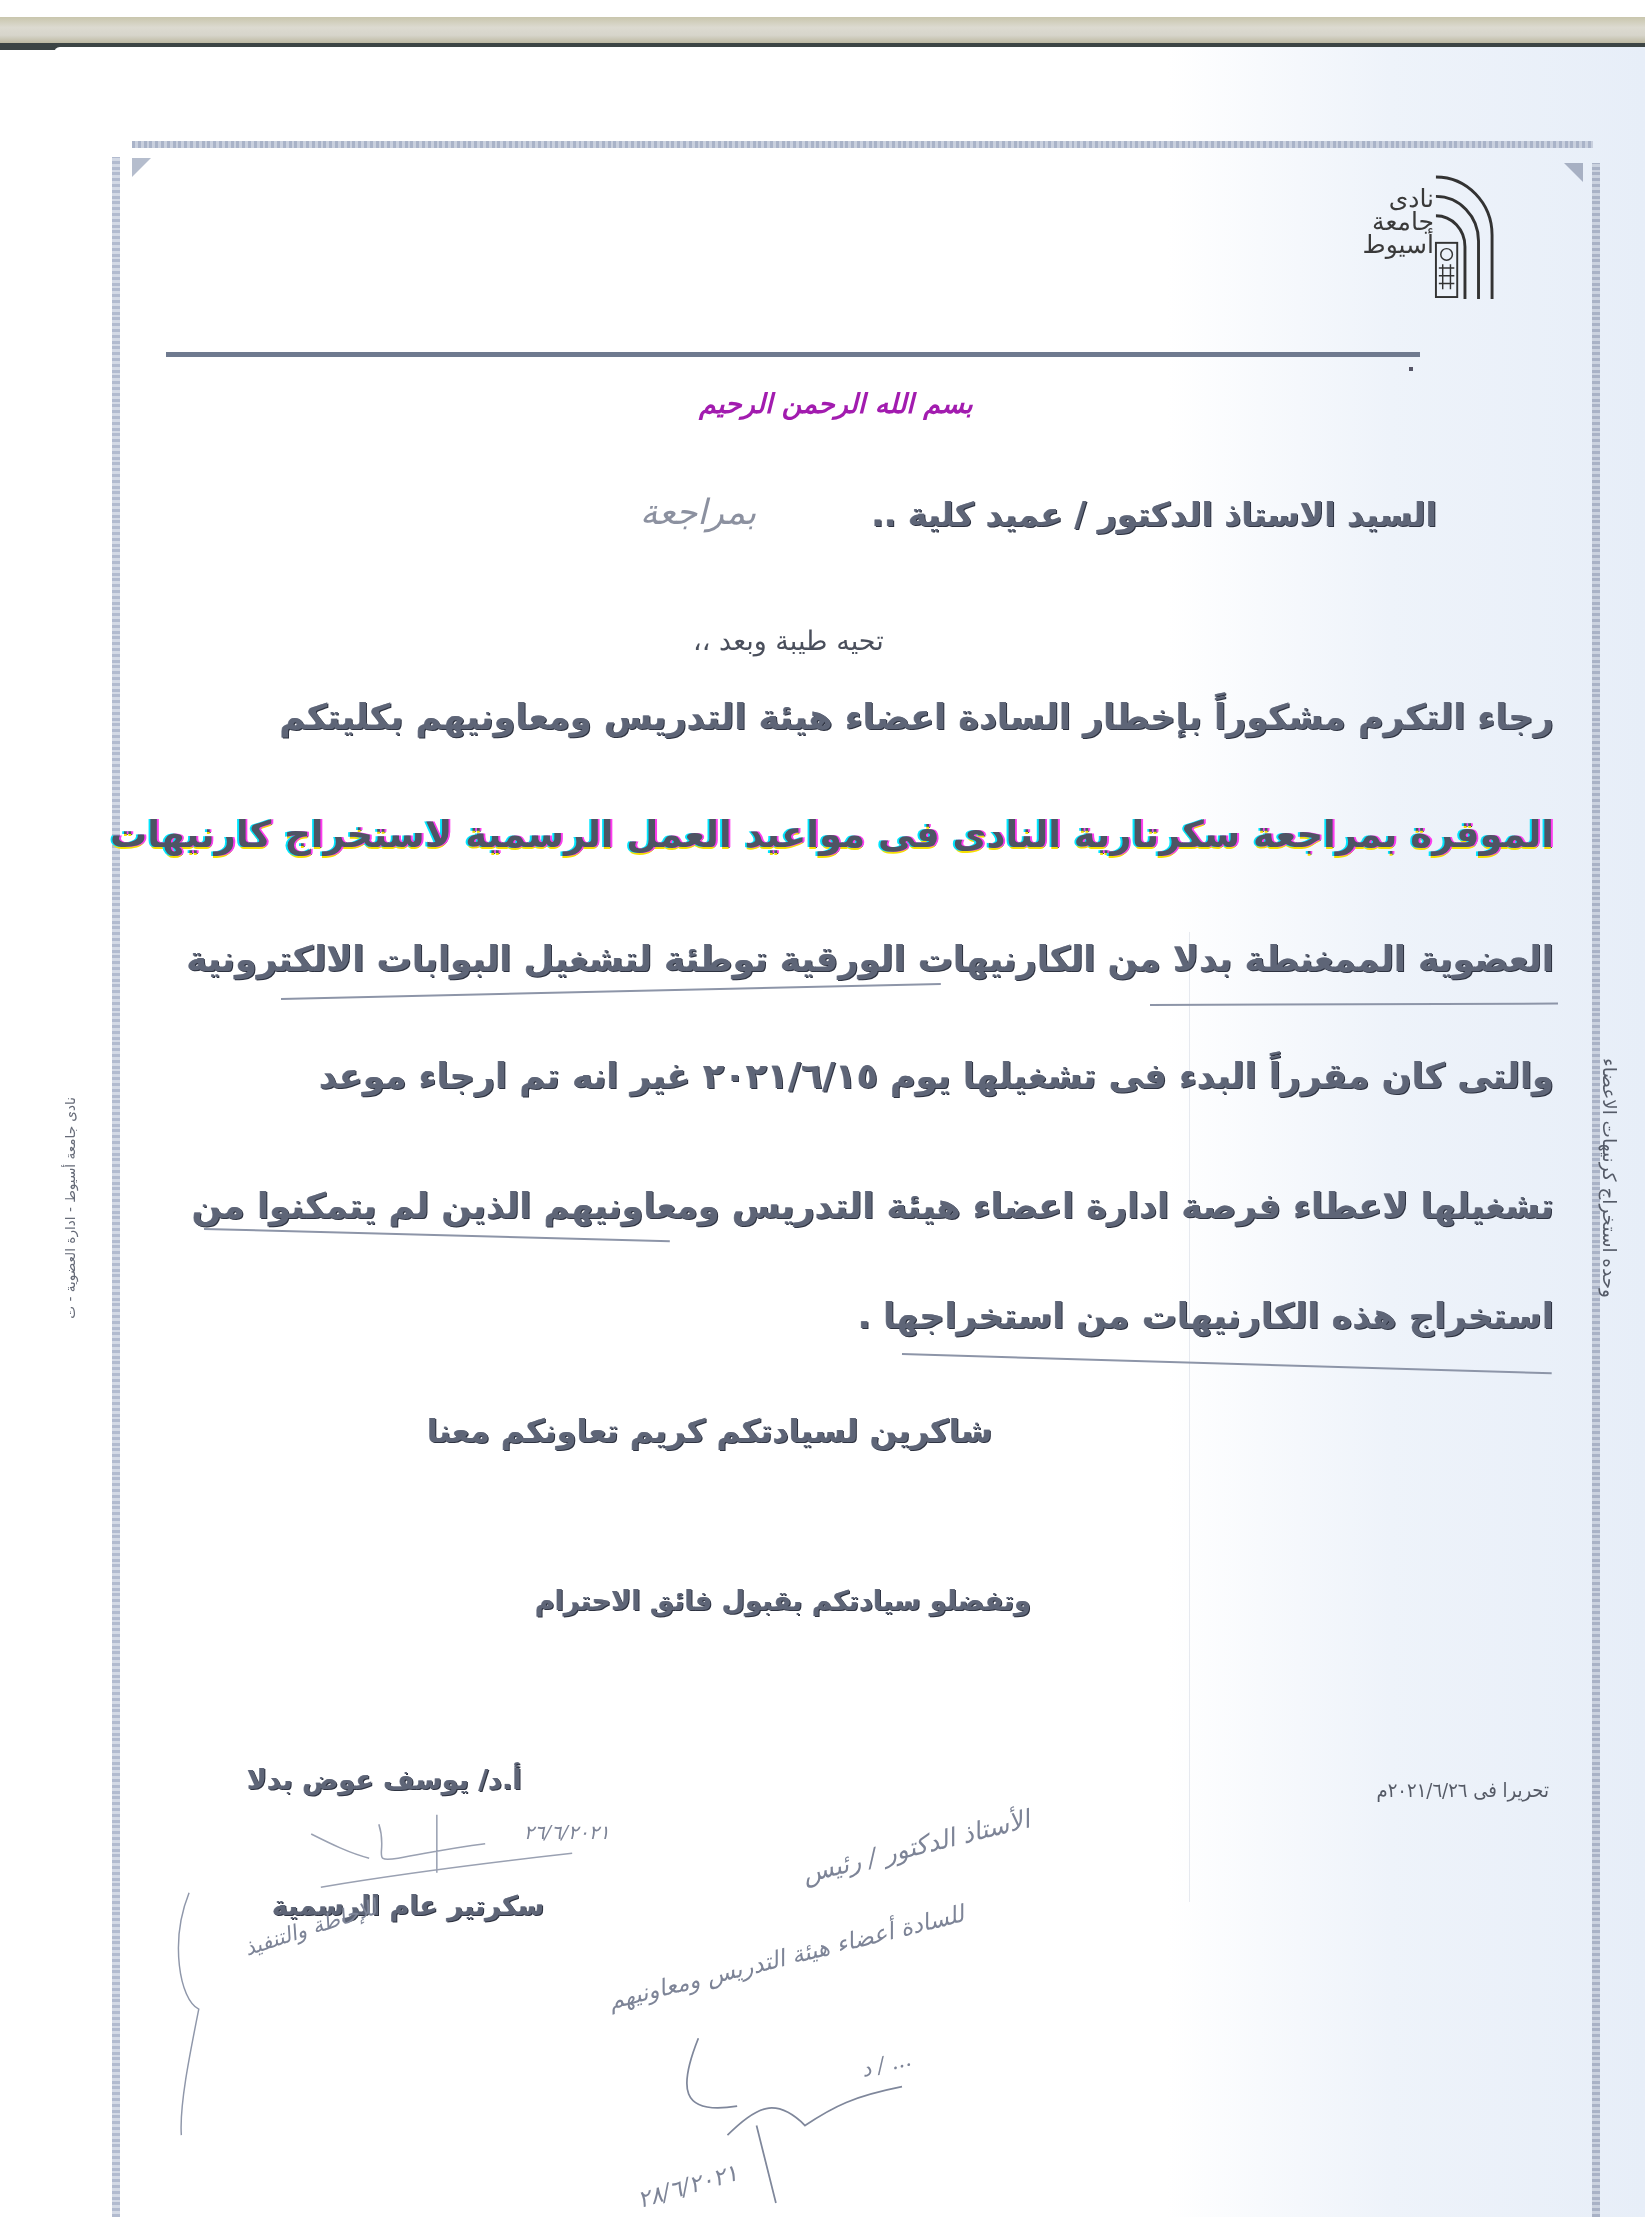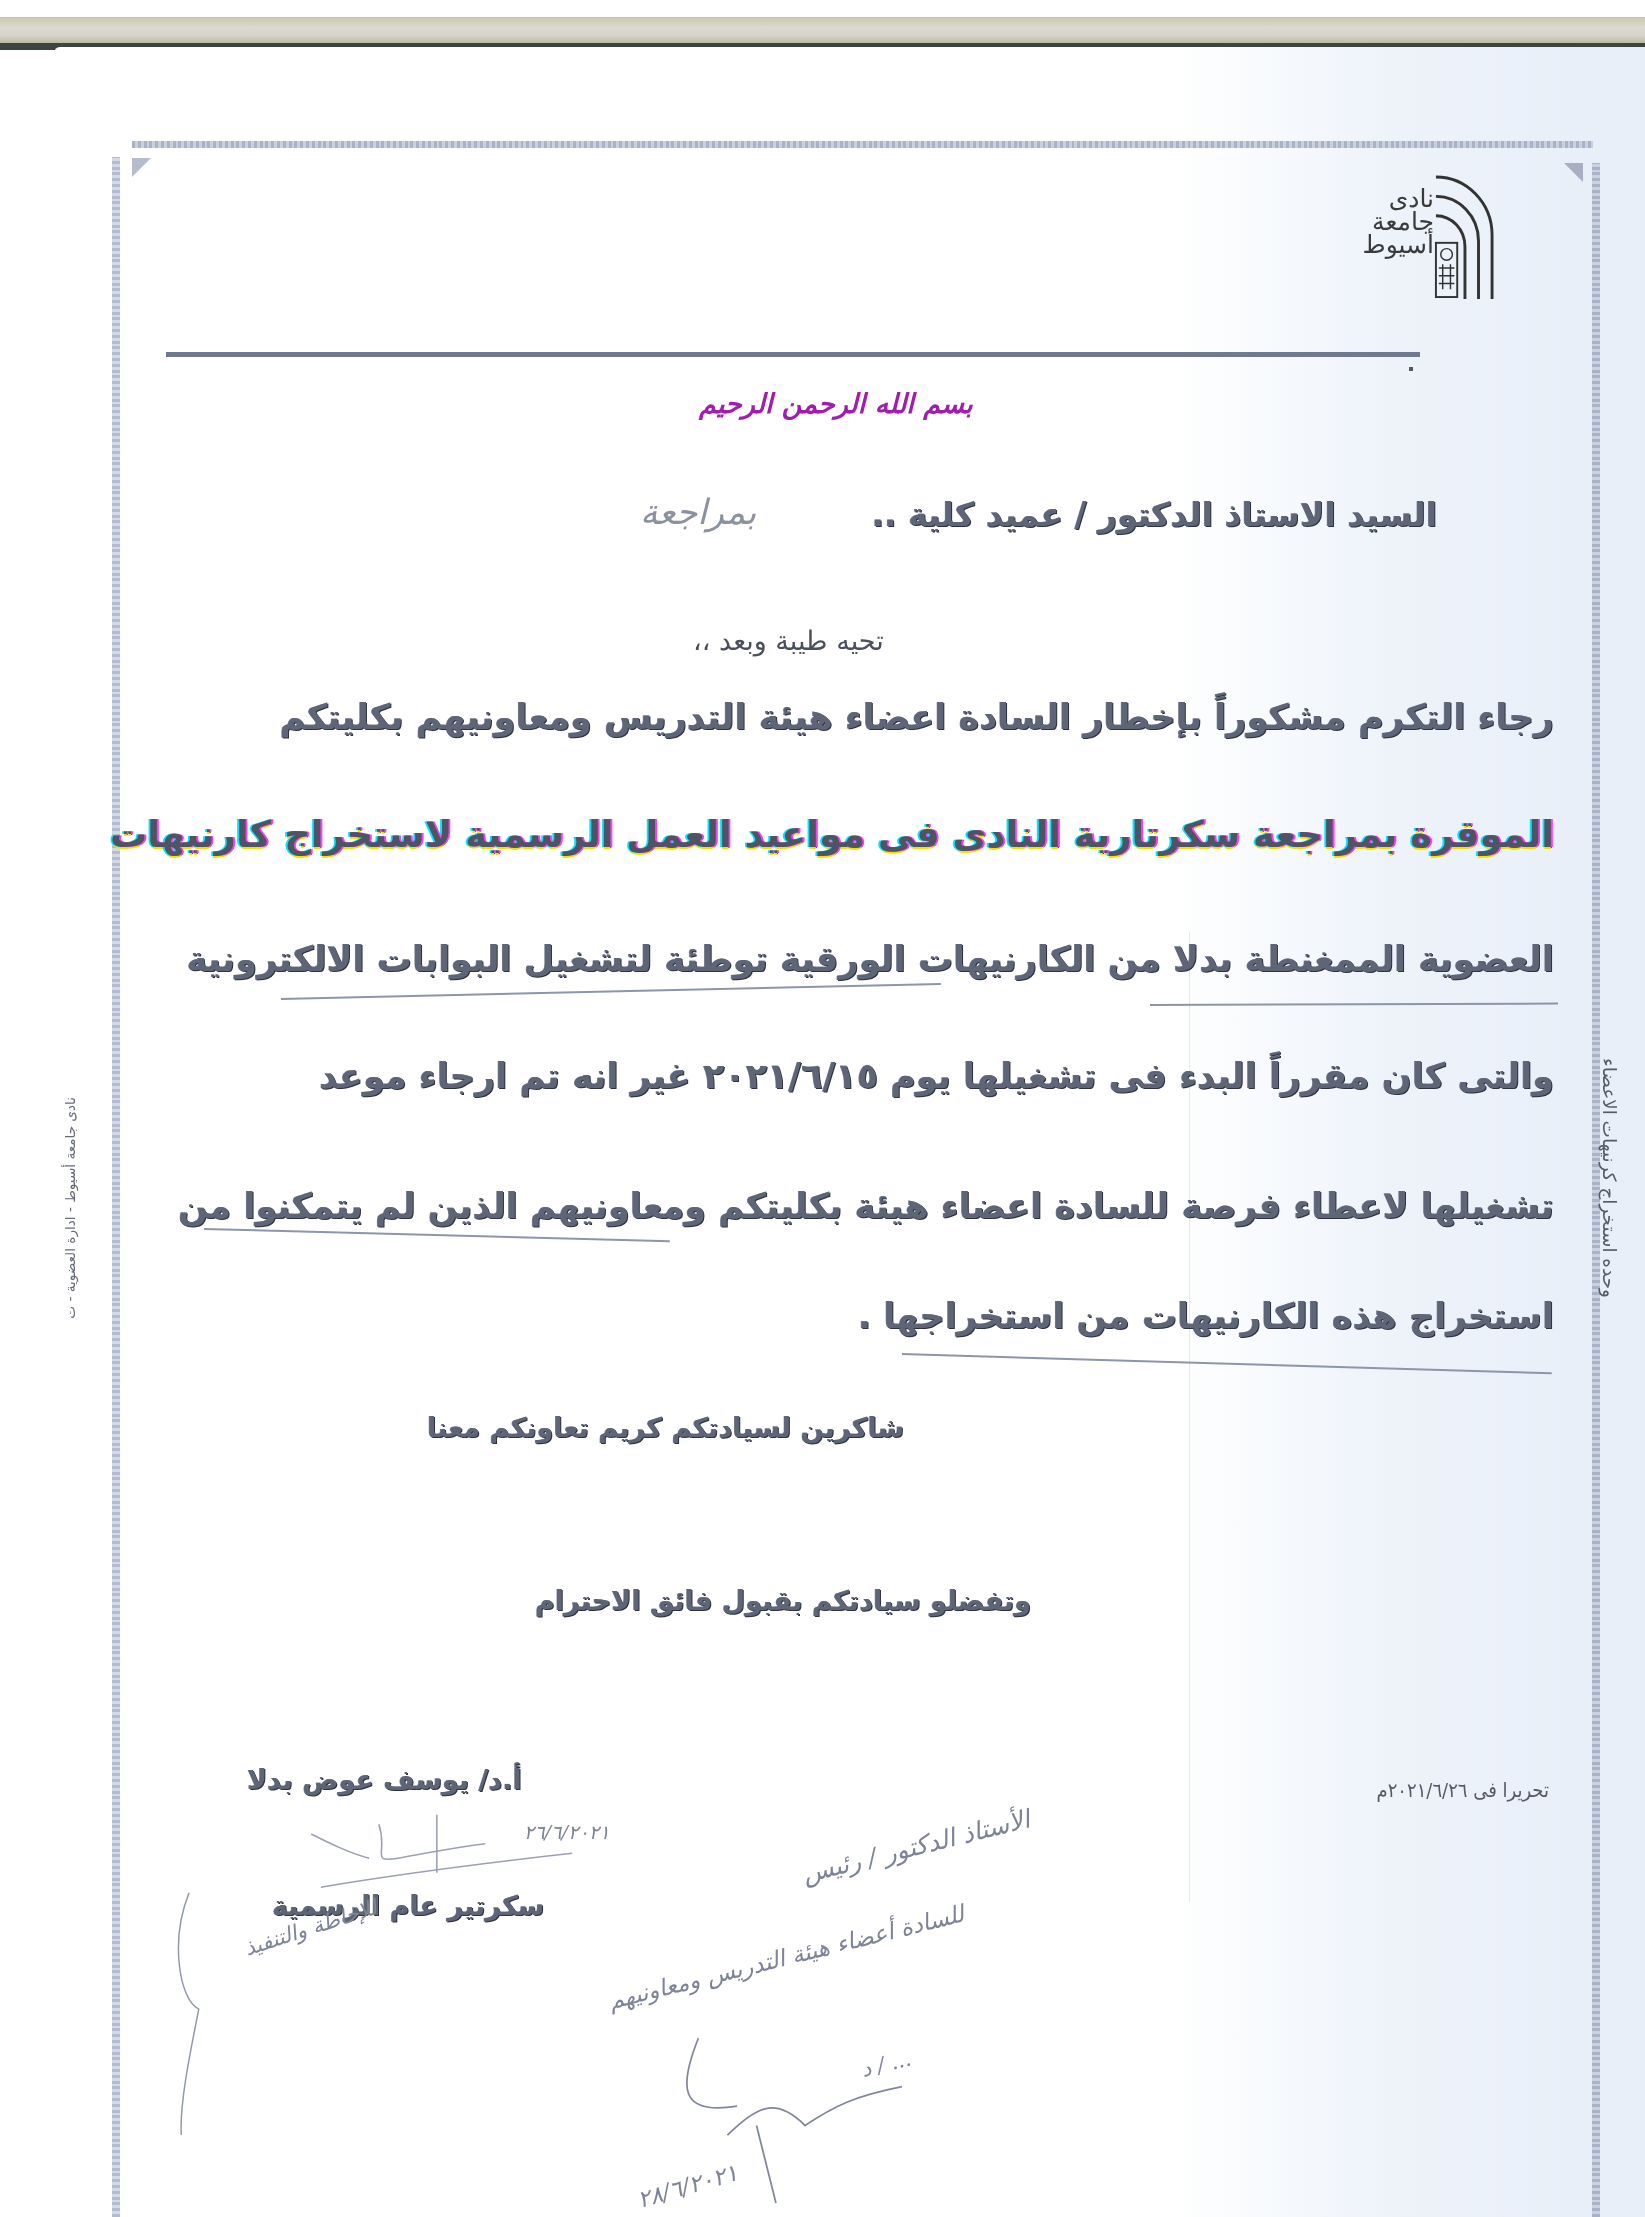--- a/index.html
+++ b/index.html
@@ -79,21 +79,21 @@
   .l1 { top: 697px; }
   .l2 { top: 813px; font-size: 37px; color: #4e5463;
         text-shadow: 1.9px 0 0 #ff3cf0, -1.9px 0 0 #00e6ff, 0 1.9px 0 #f5e000, 1px 1px 0 #2a2e3a; }
   .l3 { top: 939px; }
   .l4 { top: 1056px; }
   .l5 { top: 1186px; }
   .l6 { top: 1296px; }
   .underline-hand {
     position: absolute; height: 1.9px; background: #8d95a8; transform-origin: left center;
   }
-  .closing1 { left: 427px; top: 1412px; font-size: 27px; }
+  .closing1 { left: 427px; top: 1412px; font-size: 32px; }
   .closing2 { left: 535px; top: 1585px; font-size: 27px; }
   .dated { right: 97px; top: 1778px; font-family: "DejaVu Sans Condensed", "DejaVu Sans", sans-serif; font-size: 20px; color: #555a66; }
   .signer { left: 247px; top: 1764px; font-size: 27px; }
   .signer-title { left: 272px; top: 1890px; font-size: 27px; }
   .side-right {
     position: absolute; left: 1599px; top: 1058px; writing-mode: vertical-rl;
     font-family: "DejaVu Sans", sans-serif; font-size: 18.4px; color: #555b68; direction: rtl;
     white-space: nowrap;
   }
   .side-left {
@@ -145,21 +145,21 @@
 <div class="t handwritten addressee-fill">بمراجعة</div>
 
 <div class="t greeting">تحيه طيبة وبعد ،،</div>
 
 <div class="t bold body-line l1">رجاء التكرم مشكوراً بإخطار السادة اعضاء هيئة التدريس ومعاونيهم بكليتكم</div>
 <div class="t bold body-line l2">الموقرة بمراجعة سكرتارية النادى فى مواعيد العمل الرسمية لاستخراج كارنيهات</div>
 <div class="t bold body-line l3">العضوية الممغنطة بدلا من الكارنيهات الورقية توطئة لتشغيل البوابات الالكترونية</div>
 <div class="underline-hand" style="left:281px; top:998px; width:660px; transform:rotate(-1.3deg);"></div>
 <div class="underline-hand" style="left:1150px; top:1004px; width:408px; transform:rotate(-0.2deg);"></div>
 <div class="t bold body-line l4">والتى كان مقرراً البدء فى تشغيلها يوم ٢٠٢١/٦/١٥ غير انه تم ارجاء موعد</div>
-<div class="t bold body-line l5">تشغيلها لاعطاء فرصة للسادة اعضاء هيئة بكليتكم ومعاونيهم الذين لم يتمكنوا من</div>
+<div class="t bold body-line l5">تشغيلها لاعطاء فرصة ادارة اعضاء هيئة التدريس ومعاونيهم الذين لم يتمكنوا من</div>
 <div class="underline-hand" style="left:204px; top:1228px; width:466px; transform:rotate(1.5deg);"></div>
 <div class="t bold body-line l6">استخراج هذه الكارنيهات من استخراجها .</div>
 <div class="underline-hand" style="left:902px; top:1353px; width:650px; transform:rotate(1.7deg);"></div>
 
 <div class="t bold closing1">شاكرين لسيادتكم كريم تعاونكم معنا</div>
 <div class="t bold closing2">وتفضلو سيادتكم بقبول فائق الاحترام</div>
 
 <div class="t dated">تحريرا فى ٢٠٢١/٦/٢٦م</div>
 
 <div class="t bold signer">أ.د/ يوسف عوض بدلا</div>

